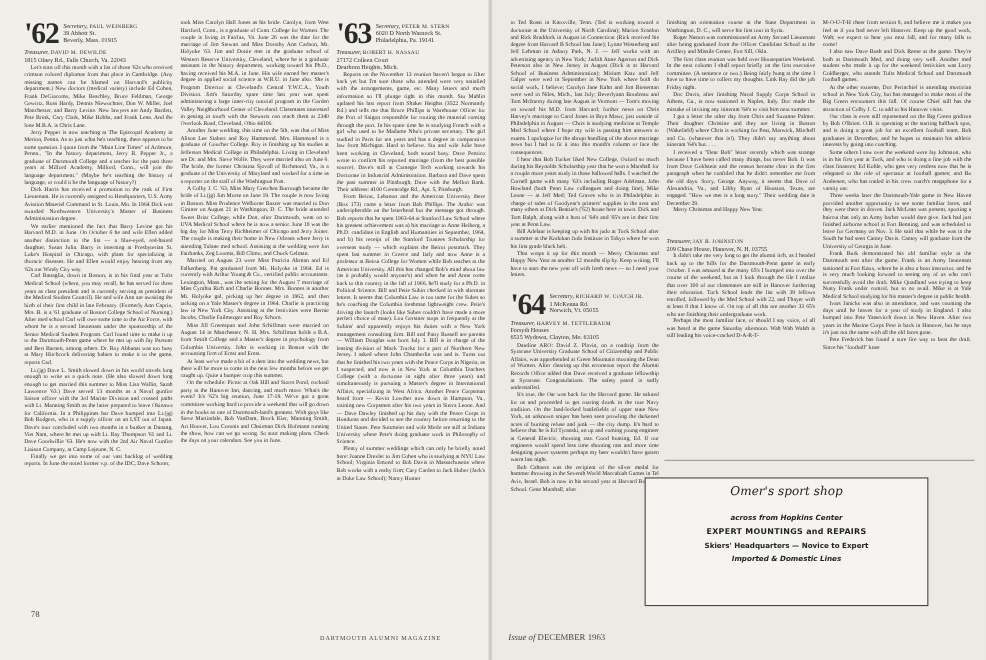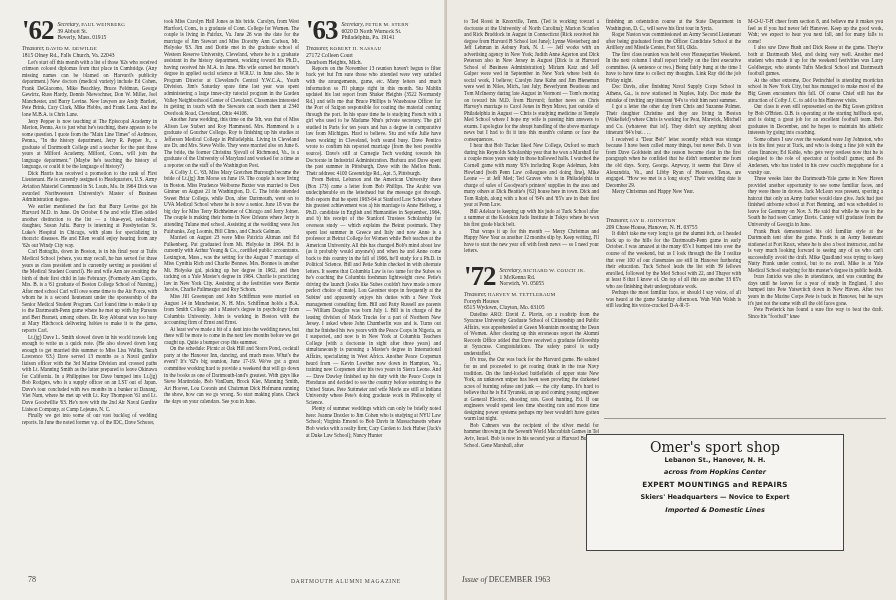--- a/index.html
+++ b/index.html
@@ -15,21 +15,21 @@
   .classnum { font-size:27px; font-weight:bold; line-height:24px; margin-right:4px; letter-spacing:-1px; }
   .secblock { font-size:5.6px; line-height:6.2px; padding-top:3px; }
   .secblock i { font-style:italic; }
   .sc { font-variant:small-caps; font-size:5px; letter-spacing:0.3px; }
   .treas { font-size:5.6px; line-height:6.3px; margin-bottom:4px; text-indent:0 !important; }
   .folio { position:absolute; font-size:8px; color:#444; }
   .footer-title { position:absolute; font-size:5.6px; letter-spacing:0.8px; color:#444; }
   .issue-line { position:absolute; font-size:8px; color:#444; }
   .issue-line i { font-style:italic; }
   .ad { position:absolute; left:586px; top:434px; width:256px; height:115px; background:#f5f4f0; border:1.5px solid #444; text-align:center; font-family:"DejaVu Sans", sans-serif; font-weight:bold; color:#222; }
-  .ad .ad-title { font-family:"DejaVu Serif", serif; font-weight:normal; font-size:14px; margin-top:6px; margin-bottom:0; }
+  .ad .ad-title { font-family:"DejaVu Serif", serif; font-style:italic; font-weight:normal; font-size:11px; margin-top:6px; margin-bottom:11px; }
   .ad div { font-size:6.5px; line-height:12.6px; }
   .ad .it { font-style:italic; }
   .ad .big { font-size:7.2px; letter-spacing:0.3px; }
   .rule { position:absolute; height:1px; background:#999; }
   .spacer { height:10px; }
 </style>
 </head>
 <body>
 
 <div class="spread">
@@ -80,36 +80,36 @@
       <p class="treas">
         <i>Treasurer,</i> <span class="sc">ROBERT H. NASSAU</span><br>
         <span>27172 Colleen Court</span><br>
         <span>Dearborn Heights, Mich.</span>
       </p>
       <p>Reports on the November 13 reunion haven't begun to filter back yet but I'm sure those who attended were very satisfied with the arrangements, game, etc. Many letters and much information so I'll plunge right in this month. Stu Mahlin updated his last report from Shaker Heights (3522 Normandy Rd.) and tells me that Bruce Phillips is Warehouse Officer for the Port of Saigon responsible for routing the material coming through the port. In his spare time he is studying French with a girl who used to be Madame Nhu's private secretary. The girl studied in Paris for ten years and has a degree in comparative law from Michigan. Hard to believe. Stu and wife Julie have been working in Cleveland, both sound busy. Dave Pentico wrote to confirm his reported marriage (from the best possible source). Dave's still at Carnegie Tech working towards his Doctorate in Industrial Administration. Barbara and Dave spent the past summer in Pittsburgh, Dave with the Mellon Bank. Their address: 4100 Greenridge Rd., Apt. 5, Pittsburgh.</p>
       <p>From Beirut, Lebanon and the American University there (Box 173) came a letter from Bob Phillips. The Arabic was undecipherable on the letterhead but the message got through. Bob reports that he spent 1963-64 at Stanford Law School where his greatest achievement was a) his marriage to Anne Heiberg, a Ph.D. candidate in English and Humanities in September, 1964, and b) his receipt of the Stanford Trustees Scholarship for overseas study — which explains the Beirut postmark. They spent last summer in Greece and Italy and now Anne is a professor at Beirut College for Women while Bob teaches at the American University. All this has changed Bob's mind about law (as it probably would anyone's) and when he and Anne come back to this country in the fall of 1966, he'll study for a Ph.D. in Political Science. Bill and Petie Subin checked in with alternate letters. It seems that Columbia Law is too tame for the Subes so he's coaching the Columbia freshman lightweight crew. Petie's driving the launch (looks like Subes couldn't have made a more perfect choice of mate). Lou Gerstner stops in frequently at the Subins' and apparently enjoys his duties with a New York management consulting firm. Bill and Patty Russell are parents — William Douglas was born July 1. Bill is in charge of the leasing division of Mack Trucks for a part of Northern New Jersey. I asked where John Chamberlin was and is. Turns out that he finished his two years with the Peace Corps in Nigeria, as I suspected, and now is in New York at Columbia Teachers College (with a doctorate in sight after three years) and simultaneously is pursuing a Master's degree in International Affairs, specializing in West Africa. Another Peace Corpsman heard from — Kevin Lowther now down in Hampton, Va., training new Corpsmen after his two years in Sierra Leone. And — Dave Dawley finished up his duty with the Peace Corps in Honduras and decided to see the country before returning to the United States. Pete Suttmeier and wife Merle are still at Indiana University where Pete's doing graduate work in Philosophy of Science.</p>
       <p>Plenty of summer weddings which can only be briefly noted here: Joanne Drexler to Jim Cohen who is studying at NYU Law School; Virginia Emond to Bob Davis in Massachusetts where Bob works with a realty firm; Cary Carden to Jack Huber (Jack's at Duke Law School); Nancy Hunter</p>
     </div>
 
-    <span class="folio" style="left:28px; top:575px;">78</span>
+    <span class="folio" style="left:28px; top:554px;">78</span>
     <span class="footer-title" style="left:291px; top:578px;">DARTMOUTH ALUMNI MAGAZINE</span>
   </div>
 
   <div class="gutter"></div>
 
   <div class="page page-right">
 
     <div class="col" style="left:17px;">
       <p style="text-indent:0">to Ted Rossi in Knoxville, Tenn. (Ted is working toward a doctorate at the University of North Carolina); Marion Scanlon and Rick Braddock in August in Connecticut (Rick received his degree from Harvard B School last June); Lynne Westerberg and Jeff Lehman in Asbury Park, N. J. — Jeff works with an advertising agency in New York; Judith Anne Agerton and Dick Peterson also in New Jersey in August (Dick is at Harvard School of Business Administration); Miriam Katz and Jeff Galper were wed in September in New York where both do social work, I believe; Carolyn Jane Kahn and Jim Bieneman were wed in Niles, Mich., last July; Beverlyann Boudreau and Tom McInerny during late August in Vermont — Tom's moving on toward his M.D. from Harvard; further news on Chris Harvey's marriage to Carol Jones in Bryn Mawr, just outside of Philadelphia in August — Chris is studying medicine at Temple Med School where I hope my wife is passing him answers to exams. I apologize for the abrupt handling of the above marriage news but I had to fit it into this month's column or face the consequences.</p>
       <p>I hear that Bob Tucker liked New College, Oxford so much during his Reynolds Scholarship year that he won a Marshall for a couple more years study in those hallowed halls. I watched the Cornell game with many '63's including Roger Adelman, John Howland (both Penn Law colleagues and doing fine), Mike Leone — at Jeff Med; Ted Graves who is in Philadelphia in charge of sales of Goodyear's printers' supplies in the area and many others at Dick Beattie's ('62) house here in town. Dick and Tom Ralph, along with a host of '64's and '65's are in their first year at Penn Law.</p>
       <p>Bill Adelaar is keeping up with his judo at Tuck School after a summer at the Kodokan Judo Institute in Tokyo where he won his first grade black belt.</p>
       <p>That wraps it up for this month — Merry Christmas and Happy New Year as another 12 months slip by. Keep writing, I'll have to start the new year off with fresh news — so I need your letters.</p>
       <div class="spacer"></div>
       <div class="classhead">
-        <span class="classnum">'72</span>
+        <span class="classnum">'64</span>
         <div class="secblock">
           <i>Secretary,</i> <span class="sc">RICHARD W. COUCH JR.</span><br>
           <span>1 McKenna Rd.</span><br>
           <span>Norwich, Vt. 05055</span>
         </div>
       </div>
       <p class="treas">
         <i>Treasurer,</i> <span class="sc">HARVEY M. TETTLEBAUM</span><br>
         <span>Forsyth Houses</span><br>
         <span>6515 Wydown, Clayton, Mo. 63105</span>
@@ -149,20 +149,19 @@
     </div>
 
     <div class="rule" style="left:157px; top:418px; width:282px;"></div>
 
     <span class="issue-line" style="left:15px; top:575px;"><i>Issue of</i> <span style="font-variant:small-caps">DECEMBER 1963</span></span>
     <span class="folio" style="left:411px; top:562px;margin-left:48px;">79</span>
   </div>
 
   <div class="ad">
     <div class="ad-title">Omer's sport shop</div>
-    <div>Lebanon St., Hanover, N. H.</div>
     <div class="it">across from Hopkins Center</div>
     <div class="big">EXPERT MOUNTINGS and REPAIRS</div>
     <div>Skiers' Headquarters — Novice to Expert</div>
     <div class="it">Imported &amp; Domestic Lines</div>
   </div>
 
 </div>
 
 </body></html>

